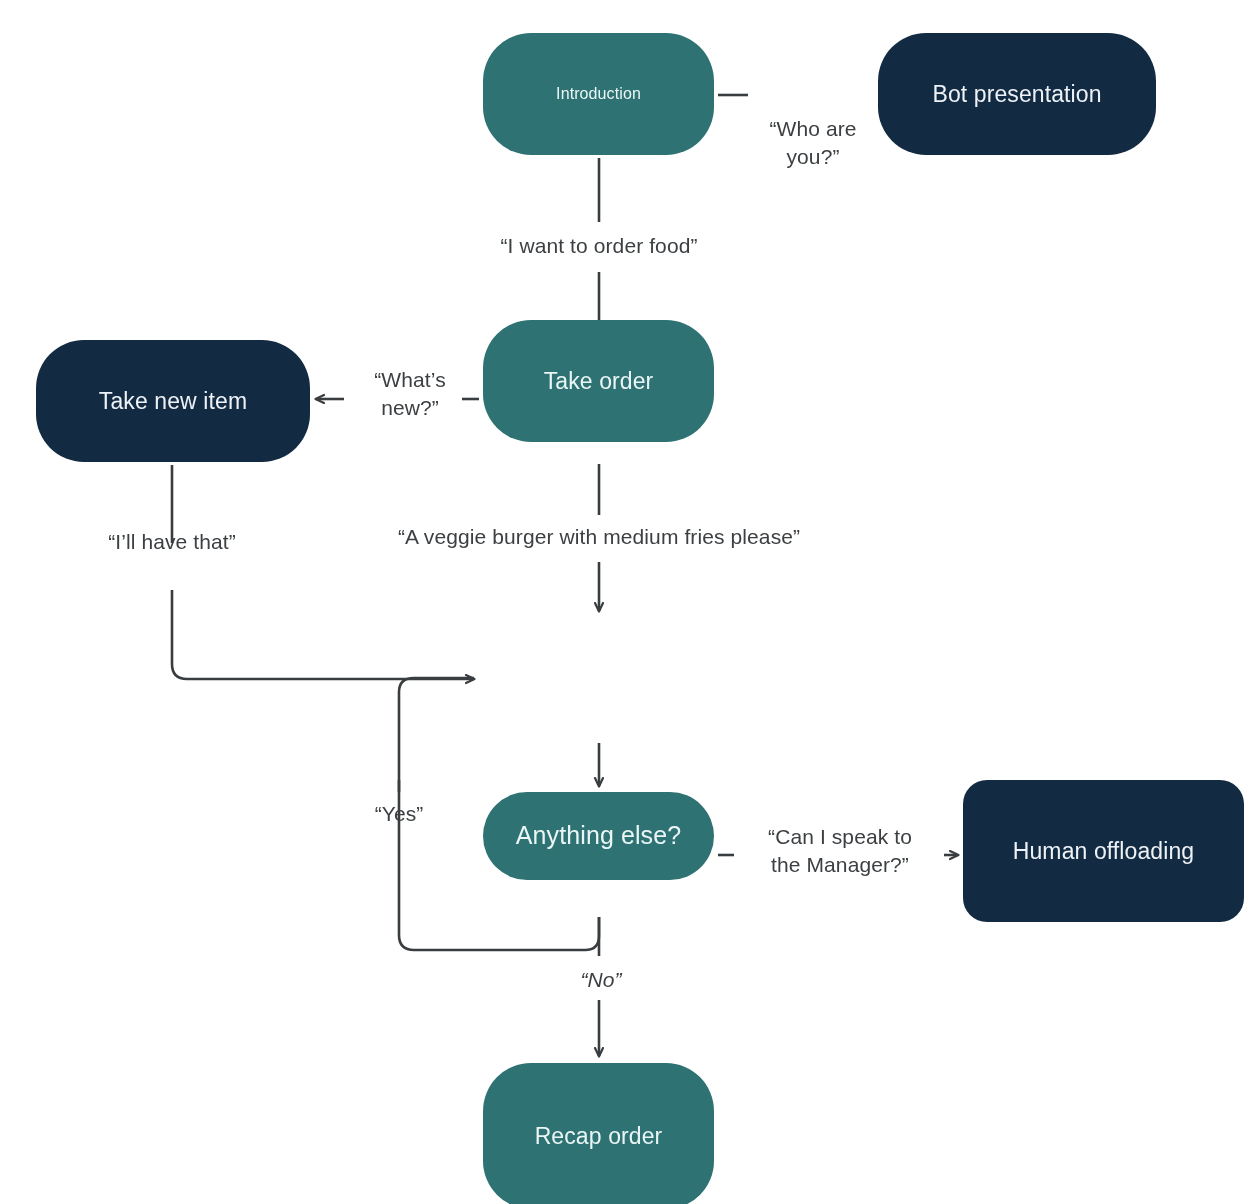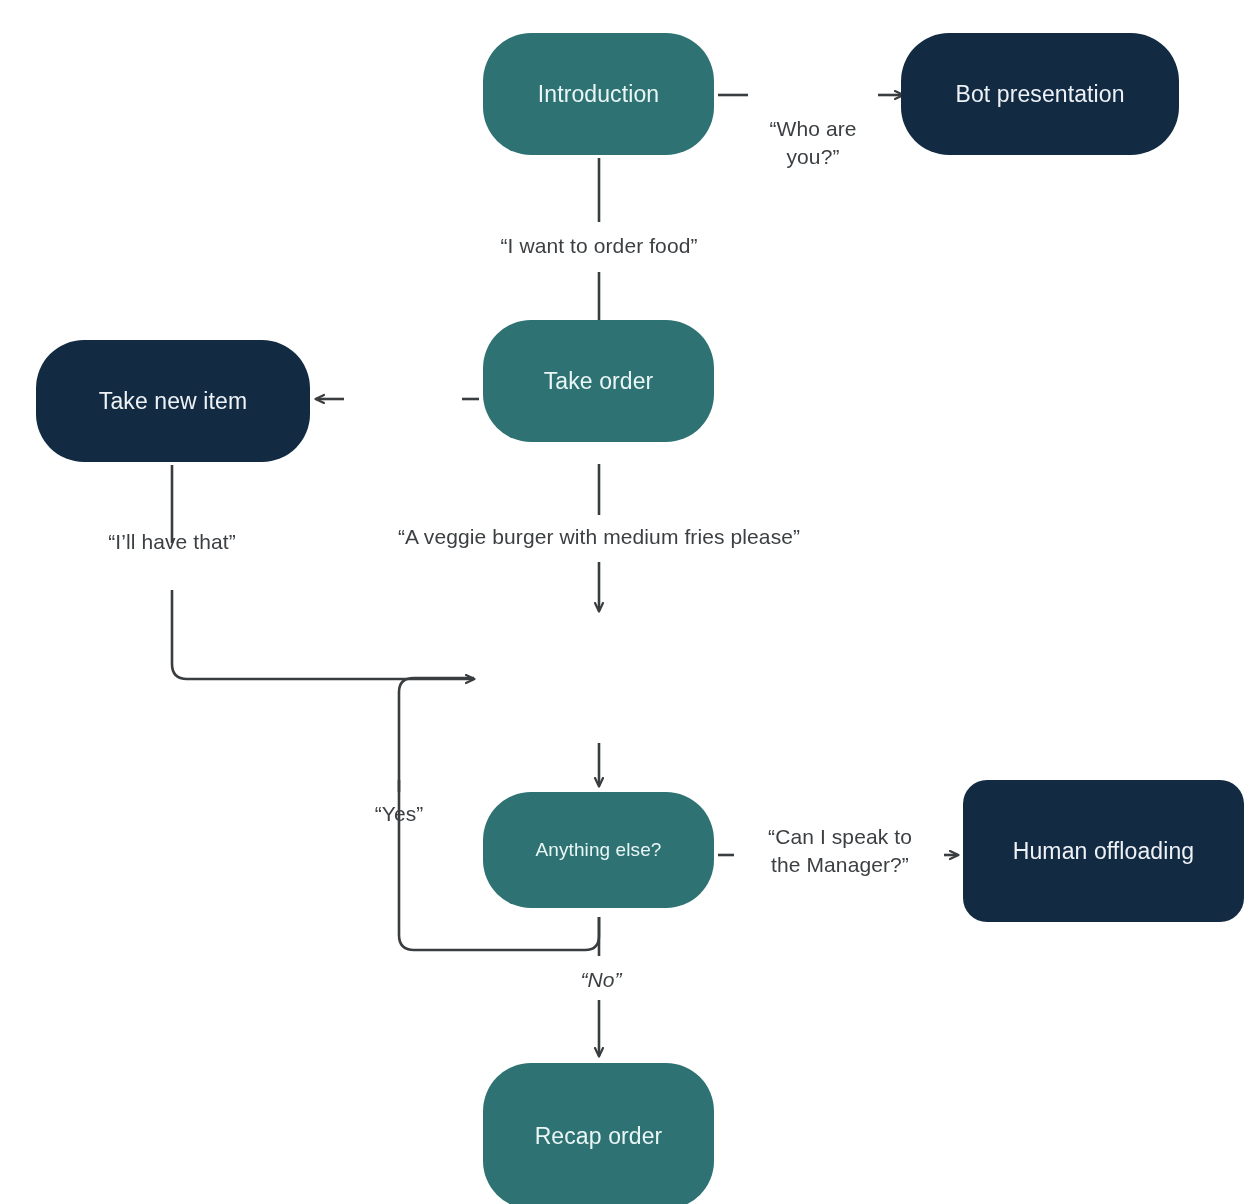--- a/index.html
+++ b/index.html
@@ -93,54 +93,56 @@
 
       <path d="M718,855 L734,855"></path>
       <path d="M944,855 L958,855" marker-end="url(#arrowhead)"></path>
 
       <path d="M599,917 L599,956"></path>
       <path d="M599,1000 L599,1056" marker-end="url(#arrowhead)"></path>
 
     </g>
   </svg>
 
-  <div class="node node-teal" style="left:483px; top:33px; width:231px; height:122px; border-radius:48px; font-size:23px;">
+  <div class="node node-teal" style="left:483px; top:33px; width:231px; height:122px; border-radius:48px; font-size:16px;">
     <span class="node-label">Introduction</span>
   </div>
 
-  <div class="node node-navy" style="left:901px; top:33px; width:278px; height:122px; border-radius:48px; font-size:23px;">
+  <div class="node node-navy" style="left:878px; top:33px; width:278px; height:122px; border-radius:48px; font-size:23px;">
     <span class="node-label">Bot presentation</span>
   </div>
 
   <div class="node node-teal" style="left:483px; top:320px; width:231px; height:122px; border-radius:48px; font-size:23px;">
     <span class="node-label">Take order</span>
   </div>
 
   <div class="node node-navy" style="left:36px; top:340px; width:274px; height:122px; border-radius:48px; font-size:23px;">
     <span class="node-label">Take new item</span>
   </div>
 
 
-  <div class="node node-teal" style="left:483px; top:792px; width:231px; height:116px; border-radius:48px; font-size:19px;">
+  <div class="node node-teal" style="left:483px; top:792px; width:231px; height:88px; border-radius:48px; font-size:25px;">
     <span class="node-label">Anything else?</span>
   </div>
 
   <div class="node node-navy" style="left:963px; top:780px; width:281px; height:142px; border-radius:24px; font-size:23px;">
     <span class="node-label">Human offloading</span>
   </div>
 
   <div class="node node-teal" style="left:483px; top:1063px; width:231px; height:146px; border-radius:48px; font-size:23px;">
     <span class="node-label">Recap order</span>
   </div>
 
   <div class="edge-label" style="left:748px; top:67px; width:130px;margin-top:48px;">“Who are
 you?”</div>
 
   <div class="edge-label" style="left:468px; top:232px; width:262px;">“I want to order food”</div>
 
+  <div class="edge-label" style="left:350px; top:366px; width:120px;">“What’s
+new?”</div>
 
   <div class="edge-label" style="left:344px; top:523px; width:510px;">“A veggie burger with medium fries please”</div>
 
   <div class="edge-label" style="left:88px; top:528px; width:168px;">“I’ll have that”</div>
 
   <div class="edge-label" style="left:356px; top:800px; width:86px;">“Yes”</div>
 
   <div class="edge-label" style="left:738px; top:823px; width:204px;">“Can I speak to
 the Manager?”</div>
 

